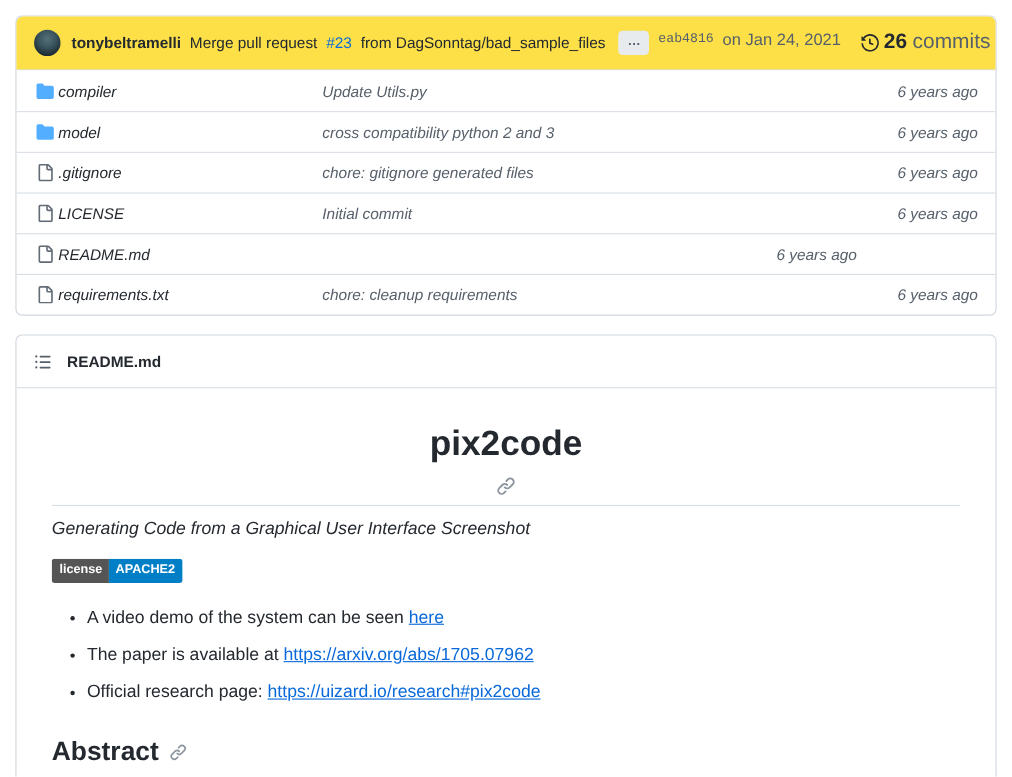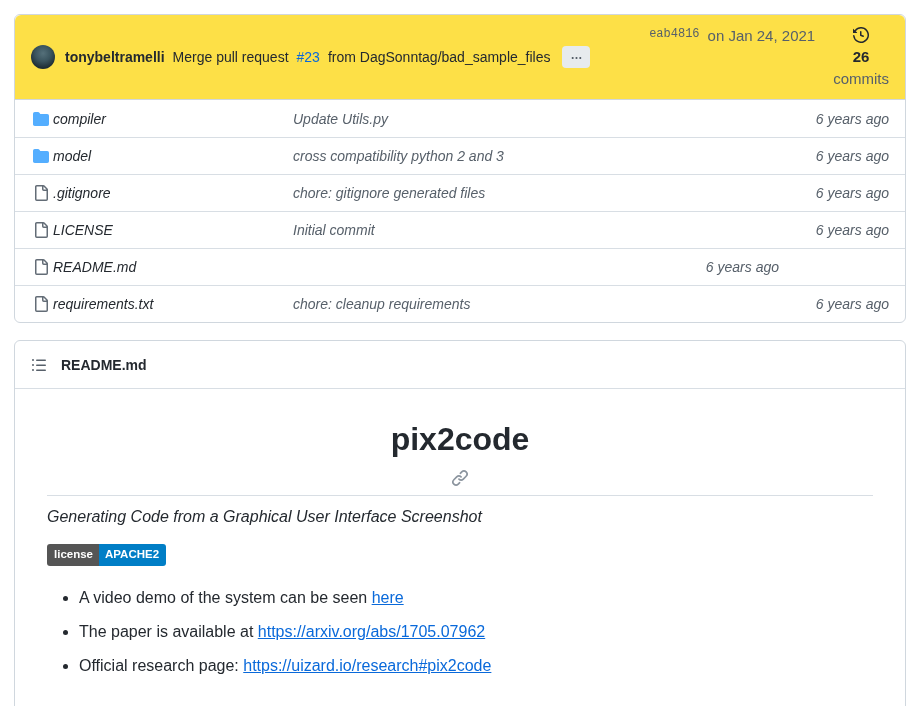--- a/index.html
+++ b/index.html
@@ -60,23 +60,22 @@
   }
   .commit-sha {
     font-family: "Liberation Mono", "DejaVu Sans Mono", monospace;
     font-size: 12px;
     color: #57606a;
     text-decoration: none;
   }
   .commit-date { color: #57606a; font-size: 15px; }
   .history-link {
     display: flex; align-items: center; gap: 5px;
-    text-decoration: none; color: #57606a; font-size: 15px;
+    text-decoration: none; color: #57606a; font-size: 19px;
     margin-left: 10px;
-    flex-direction: column;
   }
   .history-link svg { fill: #24292f; }
   .commits-count { font-weight: 700; color: #24292f; }
 
   
   .file-row {
     display: grid;
     grid-template-columns: 20px 240px 1fr 110px;
     align-items: center;
     padding: 0 16px 0 18px;

